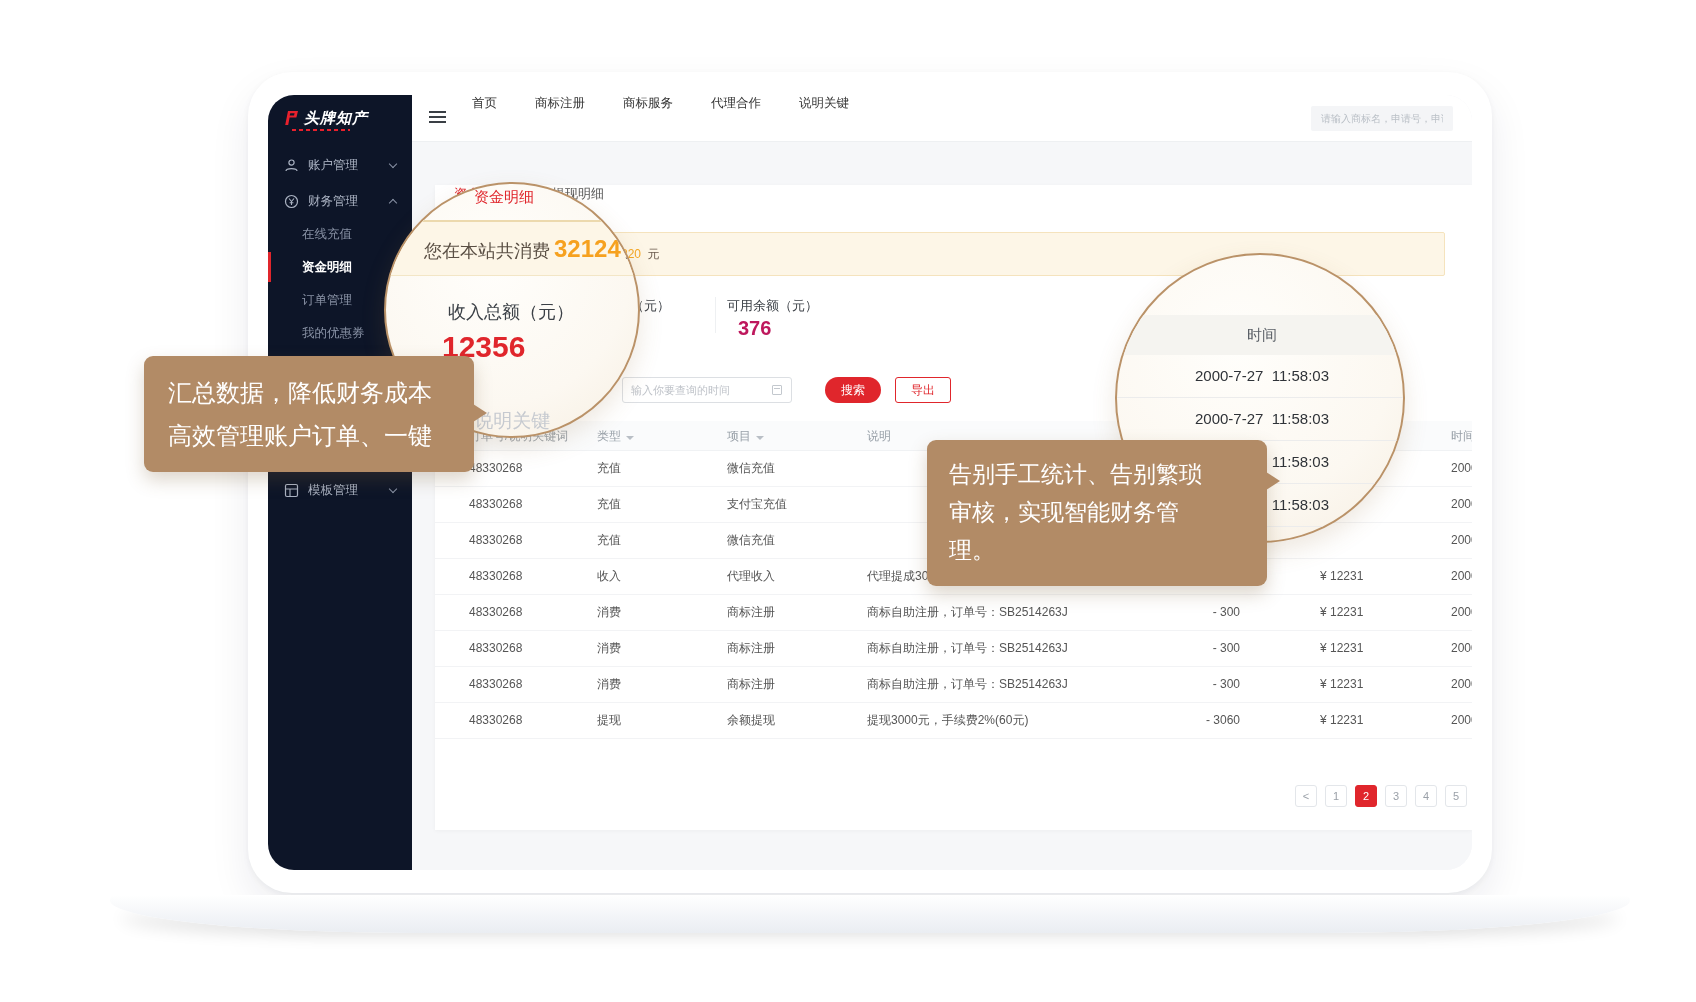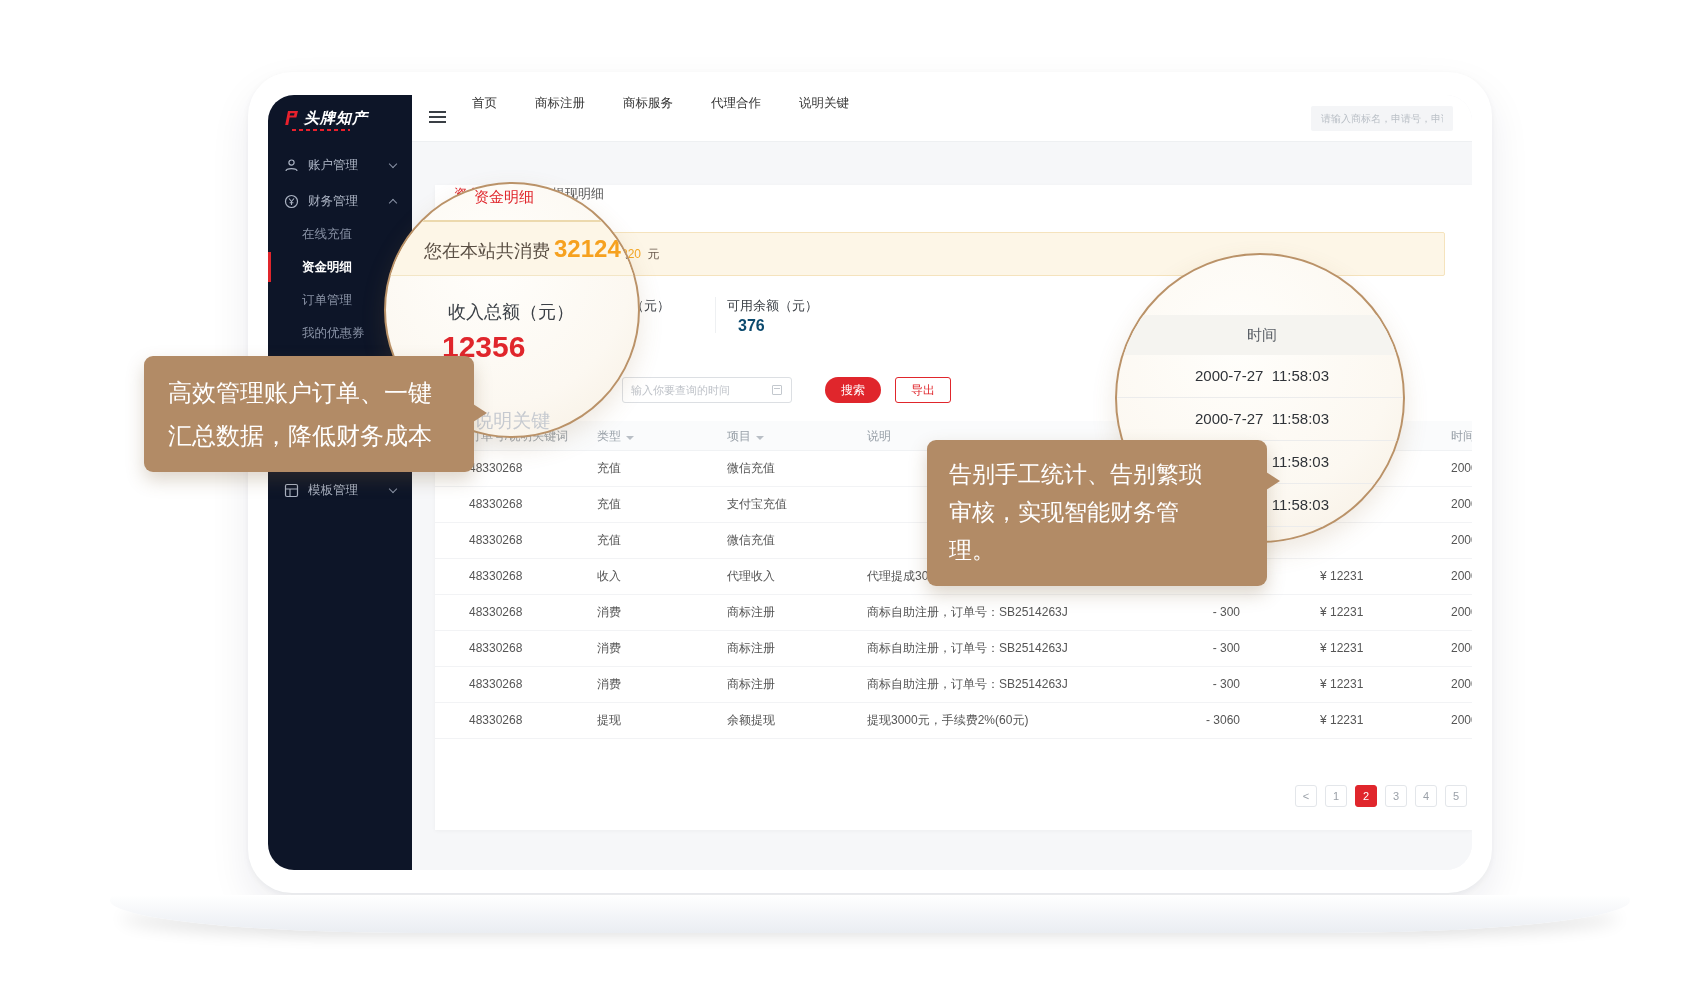--- a/index.html
+++ b/index.html
@@ -53,21 +53,21 @@
   .card { position:absolute; left:23px; top:90px; width:1037px; height:645px; background:#fff;
           box-shadow:0 1px 4px rgba(0,0,0,.04); overflow:hidden; }
   .tab1 { position:absolute; left:19px; color:#e0262c; font-size:13px; white-space:nowrap; cursor:pointer; }
   .tab2 { position:absolute; left:117px; color:#555; font-size:13px; white-space:nowrap; cursor:pointer; }
   .banner { position:absolute; left:19px; top:47px; width:991px; height:44px; background:#fdf6e7;
             border:1px solid #f5e3bd; border-radius:2px; line-height:42px; font-size:12px; }
   .banner .tail-a { margin-left:166px; color:#f5a623; }
   .banner .tail-s { color:#6b5b4e; margin-left:3px; }
   .stat-label { position:absolute; font-size:13px; color:#3a3f45; }
   .stat-value-red { position:absolute; font-size:22px; font-weight:bold; color:#e0262c; }
-  .stat-value-dark { position:absolute; font-size:16px; font-weight:bold; color:#0c4a6e; }
+  .stat-value-dark { position:absolute; font-size:20px; font-weight:bold; color:#be185d; }
   .stat-div { position:absolute; width:1px; height:36px; background:#eef0f2; }
 
   .date-input { position:absolute; left:187px; top:192px; width:170px; height:26px; border:1px solid #dcdfe3;
                 border-radius:3px; background:#fff; font-size:11px; color:#666; padding:0 24px 0 8px; outline:none; }
   .date-input::placeholder { color:#bfc3c9; }
   .cal-icon { position:absolute; left:337px; top:200px; width:10px; height:10px; border:1px solid #c3c8ce;
               border-radius:1px; }
   .cal-icon:before { content:""; position:absolute; left:1px; top:2px; width:6px; height:1px; background:#c3c8ce; }
   .btn-search { position:absolute; left:390px; top:192px; width:56px; height:26px; background:#e0262c; color:#fff;
                 font-size:12px; border:none; border-radius:13px; cursor:pointer; }
@@ -342,22 +342,22 @@
     <div class="mag-times">
       <div class="mtime">2000-7-27  11:58:03</div>
       <div class="mtime">2000-7-27  11:58:03</div>
       <div class="mtime">2000-7-27  11:58:03</div>
       <div class="mtime">2000-7-27  11:58:03</div>
       <div class="mtime">2000-7-27  11:58:03</div>
     </div>
   </div>
 
   <div class="callout co-left">
+    <div class="co-line">汇总数据，降低财务成本</div>
     <div class="co-line">高效管理账户订单、一键</div>
-    <div class="co-line">汇总数据，降低财务成本</div>
     <div class="ptr"></div>
   </div>
   <div class="callout co-right">
     <div class="co-line">告别手工统计、告别繁琐</div>
     <div class="co-line">审核，实现智能财务管</div>
     <div class="co-line">理。</div>
     <div class="ptr"></div>
   </div>
 
 </div>

